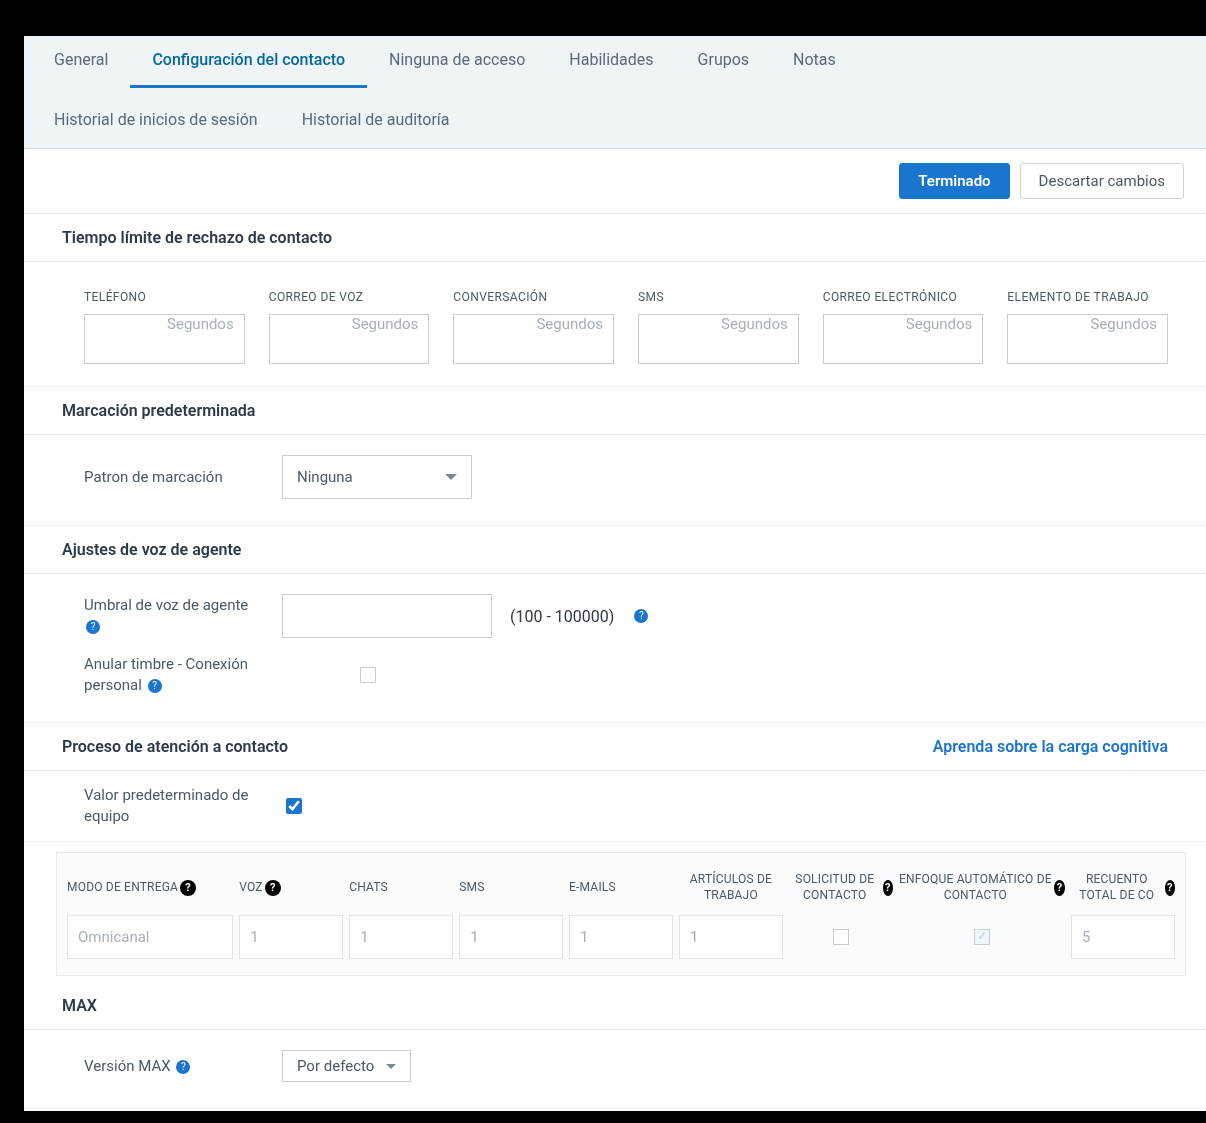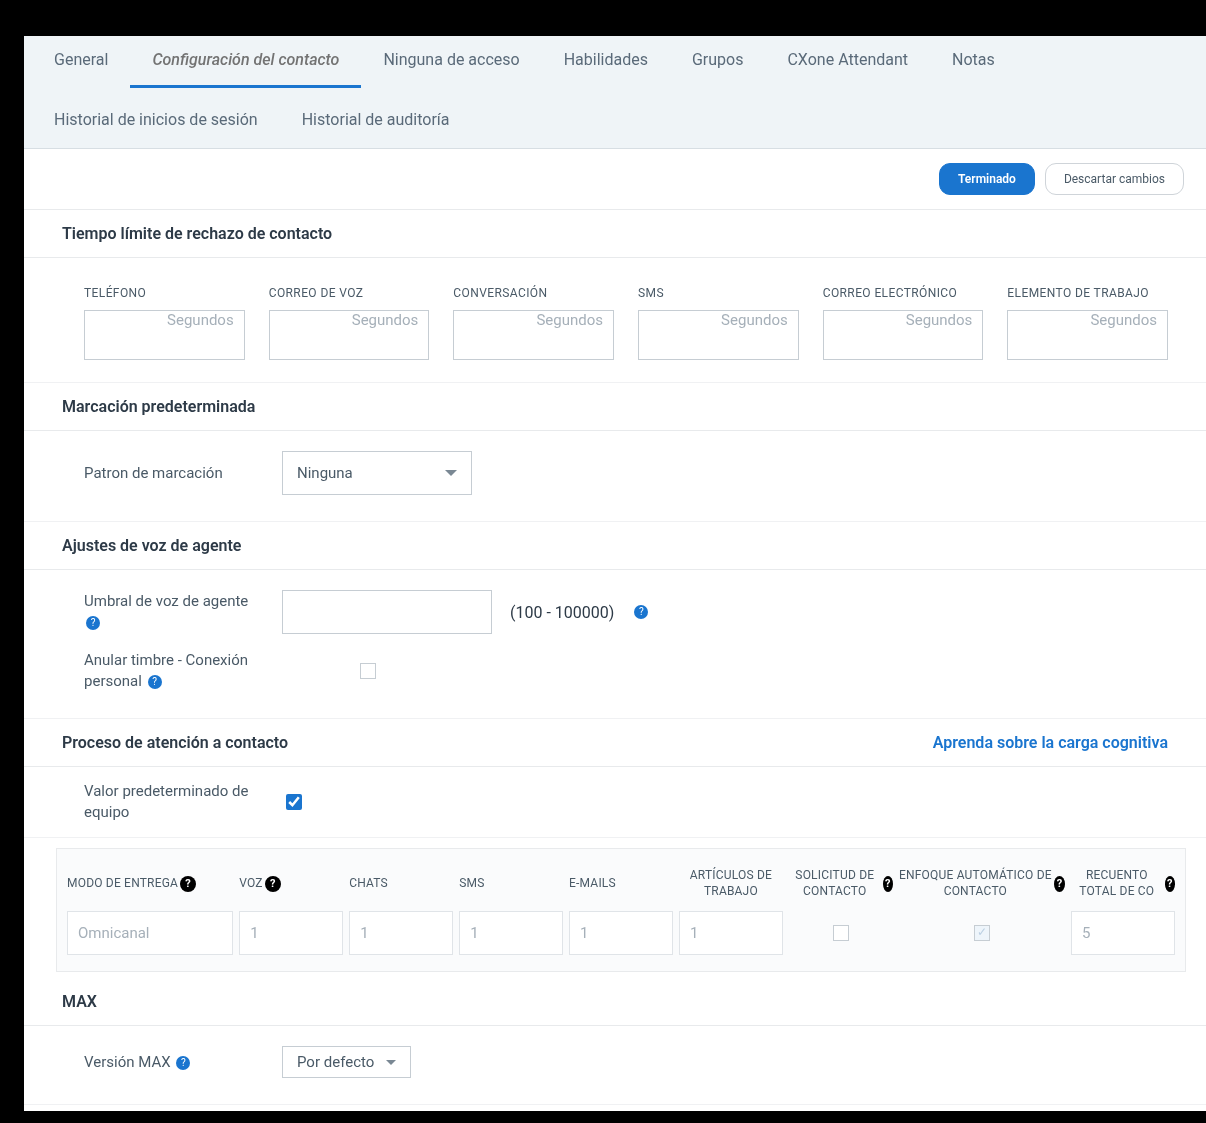--- a/index.html
+++ b/index.html
@@ -34,37 +34,36 @@
     gap: 4px 0;
   }
   .tab {
     padding: 14px 22px 16px;
     color: #5a6a79;
     font-size: 16px;
     cursor: pointer;
     border-bottom: 3px solid transparent;
   }
   .tab.active {
-    color: #737373;
+    color: #0369a1;
     border-bottom-color: #1a75cf;
     font-weight: 500;
-    font-style: italic;
   }
   .action-bar {
     display: flex;
     justify-content: flex-end;
     gap: 10px;
     padding: 14px 22px;
     border-bottom: 1px solid #e8eaec;
     background: #fff;
   }
   button {
     font-family: inherit;
-    font-size: 12px;
-    border-radius: 11px;
+    font-size: 15px;
+    border-radius: 3px;
     padding: 8px 18px;
     cursor: pointer;
     border: 1px solid #cfd4d9;
     background: #fff;
     color: #4a5a67;
   }
   button.primary {
     background: #1a75cf;
     border-color: #1a75cf;
     color: #fff;
@@ -266,21 +265,20 @@
 
 <div class="frame">
   <div class="page">
 
     <div class="tabs">
       <div class="tab">General</div>
       <div class="tab active">Configuración del contacto</div>
       <div class="tab">Ninguna de acceso</div>
       <div class="tab">Habilidades</div>
       <div class="tab">Grupos</div>
-      <div class="tab">CXone Attendant</div>
       <div class="tab">Notas</div>
       <div style="flex-basis:100%;height:0;"></div>
       <div class="tab">Historial de inicios de sesión</div>
       <div class="tab">Historial de auditoría</div>
     </div>
 
     <div class="action-bar">
       <button class="primary">Terminado</button>
       <button>Descartar cambios</button>
     </div>

